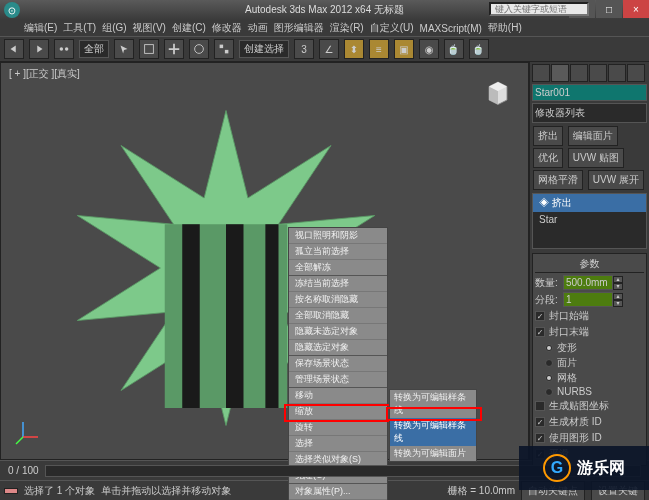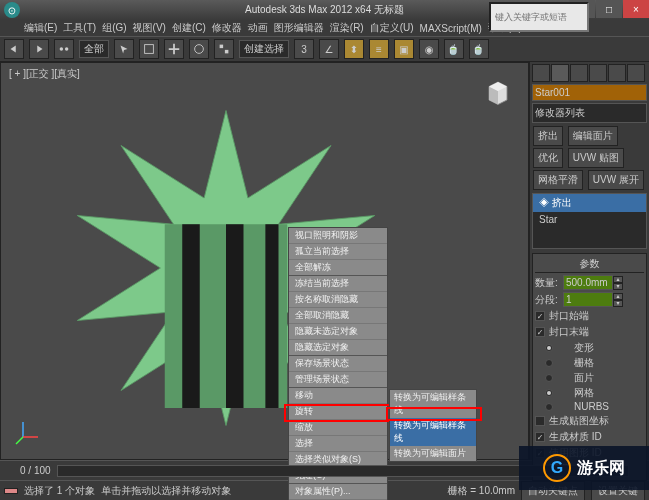--- a/index.html
+++ b/index.html
@@ -5,21 +5,21 @@
 * { margin: 0; padding: 0; box-sizing: border-box; font-family: "Microsoft YaHei", sans-serif; }
 body { width: 649px; height: 500px; background: #3a3a3a; color: #ccc; font-size: 10px; overflow: hidden; position: relative; }
 .titlebar { height: 20px; background: linear-gradient(#5a5a5a,#3a3a3a); display: flex; align-items: center; justify-content: center; position: relative; }
 .titlebar .logo { position: absolute; left: 4px; top: 2px; width: 16px; height: 16px; border-radius: 50%; background: #2a8b8a; display: flex; align-items: center; justify-content: center; color: #fff; font-size: 10px; }
 .titlebar .title { color: #ddd; }
 .winctl { position: absolute; right: 0; top: 0; display: flex; }
 .winctl div { width: 26px; height: 18px; background: #555; margin-left: 1px; display: flex; align-items: center; justify-content: center; color: #fff; cursor: pointer; }
 .winctl .close { background: #c44; }
 .menubar { height: 16px; background: #3a3a3a; display: flex; padding-left: 24px; gap: 6px; align-items: center; }
 .menubar span { color: #ccc; cursor: pointer; }
-.searchbox { position: absolute; right: 60px; top: 2px; width: 100px; height: 30px; background: #e8e8e8; color: #888; padding: 0 4px; font-size: 9px; }
+.searchbox { position: absolute; right: 60px; top: 2px; width: 100px; height: 14px; background: #e8e8e8; color: #888; padding: 0 4px; font-size: 9px; }
 .toolbar { height: 26px; background: #3a3a3a; border-top: 1px solid #555; border-bottom: 1px solid #222; display: flex; align-items: center; padding: 0 4px; gap: 5px; }
 .tbtn { width: 20px; height: 20px; background: #4a4a4a; border: 1px solid #222; display: flex; align-items: center; justify-content: center; }
 .tbtn.yel { background: #aa8833; }
 .tbtn svg { width: 14px; height: 14px; }
 .dropdown { background: #2a2a2a; border: 1px solid #555; padding: 1px 4px; color: #ccc; }
 .main { display: flex; height: 398px; }
 .viewport { flex: 1; background: #4a4a4a; position: relative; border: 1px solid #222; }
 .vplabel { position: absolute; left: 8px; top: 4px; color: #ccc; font-size: 10px; }
 .vpcube { position: absolute; right: 12px; top: 10px; width: 36px; height: 36px; }
 .star3d { position: absolute; left: 50px; top: 30px; width: 350px; height: 350px; }
@@ -29,39 +29,39 @@
 .ctxmenu .mi.sep { border-bottom: 1px solid #555; }
 .redbox1 { position: absolute; left: 283px; top: 341px; width: 108px; height: 18px; border: 2px solid #f00; pointer-events: none; }
 .submenu { position: absolute; left: 388px; top: 326px; background: #8a8a8a; border: 1px solid #444; width: 88px; }
 .submenu .mi { padding: 1px 4px; font-size: 9px; color: #f0f0f0; cursor: pointer; }
 .submenu .mi.hi { background: #3a6ea5; color: #fff; }
 .redbox2 { position: absolute; left: 385px; top: 344px; width: 96px; height: 14px; border: 2px solid #f00; pointer-events: none; }
 .cmdpanel { width: 120px; background: #3a3a3a; border-left: 1px solid #222; padding: 2px; }
 .cmdtabs { display: flex; gap: 1px; margin-bottom: 2px; }
 .cmdtabs .ct { width: 18px; height: 18px; background: #4a4a4a; border: 1px solid #222; }
 .cmdtabs .ct.active { background: #5a5a5a; }
-.pname { background: #a16207; border: 1px solid #555; padding: 2px; color: #ccc; margin-bottom: 2px; }
+.pname { background: #0f766e; border: 1px solid #555; padding: 2px; color: #ccc; margin-bottom: 2px; }
 .pddl { background: #2a2a2a; border: 1px solid #555; padding: 2px; color: #ccc; margin-bottom: 2px; }
 .pbtn { background: #4a4a4a; border: 1px solid #222; padding: 2px 4px; color: #ccc; display: inline-block; margin: 1px; cursor: pointer; }
 .pstack { background: #2a2a2a; border: 1px solid #555; height: 56px; margin: 2px 0; }
 .pstack .sitem { padding: 2px 6px; color: #ccc; }
 .pstack .sitem.sel { background: #3a6ea5; color: #fff; }
 .prollout { background: #4a4a4a; border: 1px solid #222; margin-top: 4px; padding: 2px; }
 .prollout .rh { text-align: center; color: #ccc; border-bottom: 1px solid #222; padding: 1px; }
 .spinner { display: flex; align-items: center; margin: 2px 0; }
 .spinner label { width: 28px; color: #ccc; }
 .spinner .val { background: #4d7c0f; border: 1px solid #555; width: 50px; padding: 1px 2px; color: #ccc; }
 .spinner .arrows { width: 10px; display: flex; flex-direction: column; }
 .spinner .arrows div { height: 7px; background: #555; border: 1px solid #222; font-size: 6px; text-align: center; line-height: 5px; }
 .chk { display: flex; align-items: center; gap: 4px; margin: 2px 0; color: #ccc; }
 .chk .box { width: 10px; height: 10px; background: #2a2a2a; border: 1px solid #555; display: flex; align-items: center; justify-content: center; font-size: 8px; }
-.radio { display: flex; align-items: center; gap: 21px; margin: 1px 0 1px 10px; color: #ccc; }
+.radio { display: flex; align-items: center; gap: 4px; margin: 1px 0 1px 10px; color: #ccc; }
 .radio .c { width: 8px; height: 8px; border-radius: 50%; background: #2a2a2a; border: 1px solid #555; }
 .radio .c.on::after { content: ""; display: block; width: 4px; height: 4px; border-radius: 50%; background: #ccc; margin: 1px; }
-.timeline { height: 20px; background: #3a3a3a; border-top: 1px solid #555; display: flex; align-items: center; padding: 0 20px; }
+.timeline { height: 20px; background: #3a3a3a; border-top: 1px solid #555; display: flex; align-items: center; padding: 0 8px; }
 .timeslider { flex: 1; height: 12px; background: #2a2a2a; border: 1px solid #555; position: relative; }
 .status { height: 20px; background: #3a3a3a; border-top: 1px solid #555; display: flex; align-items: center; padding: 0 4px; gap: 6px; }
 .status .sbtn { padding: 2px 6px; background: #4a4a4a; border: 1px solid #222; }
 .logo-overlay { position: absolute; right: 0; bottom: 10px; width: 130px; height: 44px; background: rgba(10,20,40,0.9); display: flex; align-items: center; justify-content: center; gap: 6px; }
 .logo-overlay .g { width: 28px; height: 28px; border-radius: 50%; border: 2px solid #f90; display: flex; align-items: center; justify-content: center; color: #3af; font-weight: bold; font-size: 16px; }
 .logo-overlay .txt { color: #fff; font-size: 16px; font-weight: bold; }
 </style>
 </head>
 <body>
 
@@ -172,22 +172,22 @@
       <div class="mi">孤立当前选择</div>
       <div class="mi sep">全部解冻</div>
       <div class="mi">冻结当前选择</div>
       <div class="mi">按名称取消隐藏</div>
       <div class="mi">全部取消隐藏</div>
       <div class="mi">隐藏未选定对象</div>
       <div class="mi sep">隐藏选定对象</div>
       <div class="mi">保存场景状态</div>
       <div class="mi sep">管理场景状态</div>
       <div class="mi">移动</div>
+      <div class="mi">缩放</div>
       <div class="mi">旋转</div>
-      <div class="mi">缩放</div>
       <div class="mi">选择</div>
       <div class="mi">选择类似对象(S)</div>
       <div class="mi sep">克隆(C)</div>
       <div class="mi">对象属性(P)...</div>
 
     </div>
     <div class="redbox1"></div>
 
     <div class="submenu">
       <div class="mi">转换为可编辑样条线</div>
@@ -245,24 +245,20 @@
       <div class="chk">
           <span class="box">✓</span>
           <span>封口末端</span>
         </div>
       <div class="radio">
           <span class="c on"></span>
           <span>变形</span>
         </div>
       <div class="radio">
           <span class="c"></span>
-          <span>栅格</span>
-        </div>
-      <div class="radio">
-          <span class="c"></span>
           <span>面片</span>
         </div>
       <div class="radio">
           <span class="c on"></span>
           <span>网格</span>
         </div>
       <div class="radio">
           <span class="c"></span>
           <span>NURBS</span>
         </div>

